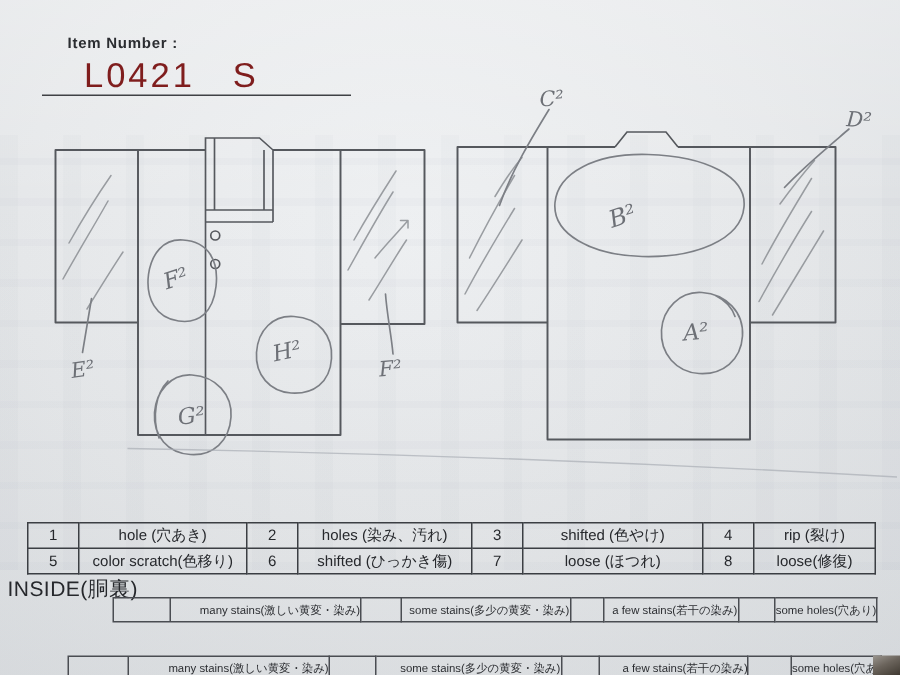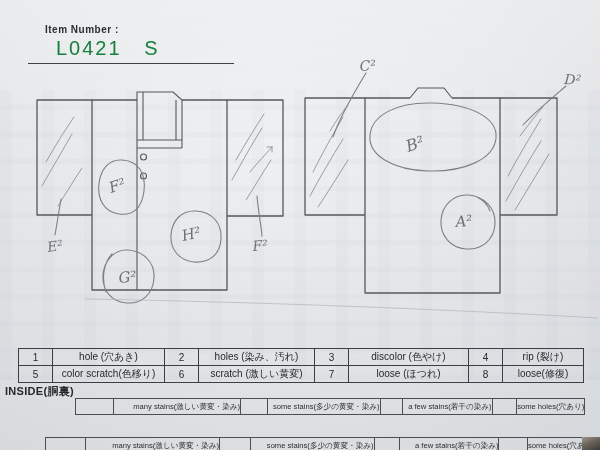--- a/index.html
+++ b/index.html
@@ -14,35 +14,35 @@
       linear-gradient(to bottom, rgba(255,255,255,0.25) 0%, rgba(255,255,255,0) 30%, rgba(150,156,162,0.10) 100%),
       radial-gradient(ellipse at 45% 35%, #eef0f2 0%, #e6e8ea 55%, #dcdfe2 100%);
   }
   .bleed{
     position:absolute;left:0;right:0;top:90px;bottom:70px;opacity:.55;pointer-events:none;
     background-image:
       repeating-linear-gradient(90deg, rgba(100,110,140,0.045) 0 12px, transparent 12px 42px),
       repeating-linear-gradient(0deg, rgba(100,110,140,0.055) 0 5px, transparent 5px 27px);
   }
   .hdr-label{position:absolute;left:45px;top:24px;font-size:10px;font-weight:bold;color:#2b2d31;letter-spacing:.5px;}
-  .hdr-value{position:absolute;left:56px;top:37px;font-size:20px;color:#15803d;letter-spacing:2px;white-space:pre;}
+  .hdr-value{position:absolute;left:56px;top:37px;font-size:23px;color:#7f1d1d;letter-spacing:2px;white-space:pre;}
   .hdr-line{position:absolute;left:28px;top:63px;width:206px;border-top:1.6px solid #3f4145;}
   svg.diag{position:absolute;left:0;top:0;}
   .outline{fill:none;stroke:#55585d;stroke-width:1.3;stroke-linejoin:round;}
   .thin{fill:none;stroke:#55585d;stroke-width:1.1;}
   .pencil{fill:none;stroke:#8b8e93;stroke-width:1;opacity:.85;stroke-linecap:round;}
   .mark{fill:none;stroke:#7c7f85;stroke-width:1.1;stroke-linecap:round;}
   .hand{font-family:"DejaVu Serif",serif;font-style:italic;fill:#6d7076;}
   .crease{fill:none;stroke:#a9aeb5;stroke-width:0.9;opacity:.7;}
   table.codes{
     position:absolute;left:18px;top:348px;border-collapse:collapse;table-layout:fixed;
     font-size:10px;color:#26282c;
   }
   table.codes td{border:1px solid #3b3e43;height:16px;text-align:center;padding:0 1px;overflow:hidden;white-space:nowrap;}
-  .inside-title{position:absolute;left:5px;top:384px;font-size:11px;font-weight:bold;color:#26282c;letter-spacing:.3px;}
+  .inside-title{position:absolute;left:5px;top:384px;font-size:14px;font-weight:normal;color:#26282c;letter-spacing:.3px;}
   .grade-row{position:absolute;display:flex;font-size:7.6px;color:#2b2d31;}
   .grade-row .cell{border:1px solid #4a4d52;border-left-width:0;height:15px;line-height:15px;text-align:right;overflow:hidden;white-space:nowrap;}
   .grade-row .cell:first-child{border-left-width:1px;}
   .row-inside{left:75px;top:398px;width:510px;}
   .row-bottom{left:45px;top:437px;width:543px;}
   .row-bottom .cell{height:17px;line-height:16px;}
   .corner{
     position:absolute;right:0;bottom:0;width:18px;height:13px;
     background:linear-gradient(155deg,#9b968f 0%,#6b645c 45%,#3f3931 100%);
   }
@@ -122,29 +122,29 @@
     <col style="width:34px">
       <col style="width:81px">
   </colgroup>
   <tbody>
       <tr>
     <td>1</td>
     <td>hole (穴あき)</td>
     <td>2</td>
     <td>holes (染み、汚れ)</td>
     <td>3</td>
-    <td>discolor (色やけ)</td>
+    <td>shifted (色やけ)</td>
     <td>4</td>
     <td>rip (裂け)</td>
   </tr>
   <tr>
     <td>5</td>
     <td>color scratch(色移り)</td>
     <td>6</td>
-    <td>scratch (激しい黄変)</td>
+    <td>shifted (ひっかき傷)</td>
     <td>7</td>
     <td>loose (ほつれ)</td>
     <td>8</td>
     <td>loose(修復)</td>
   </tr>
 </tbody>
   </table>
 
 <div class="inside-title">INSIDE(胴裏)</div>
 

